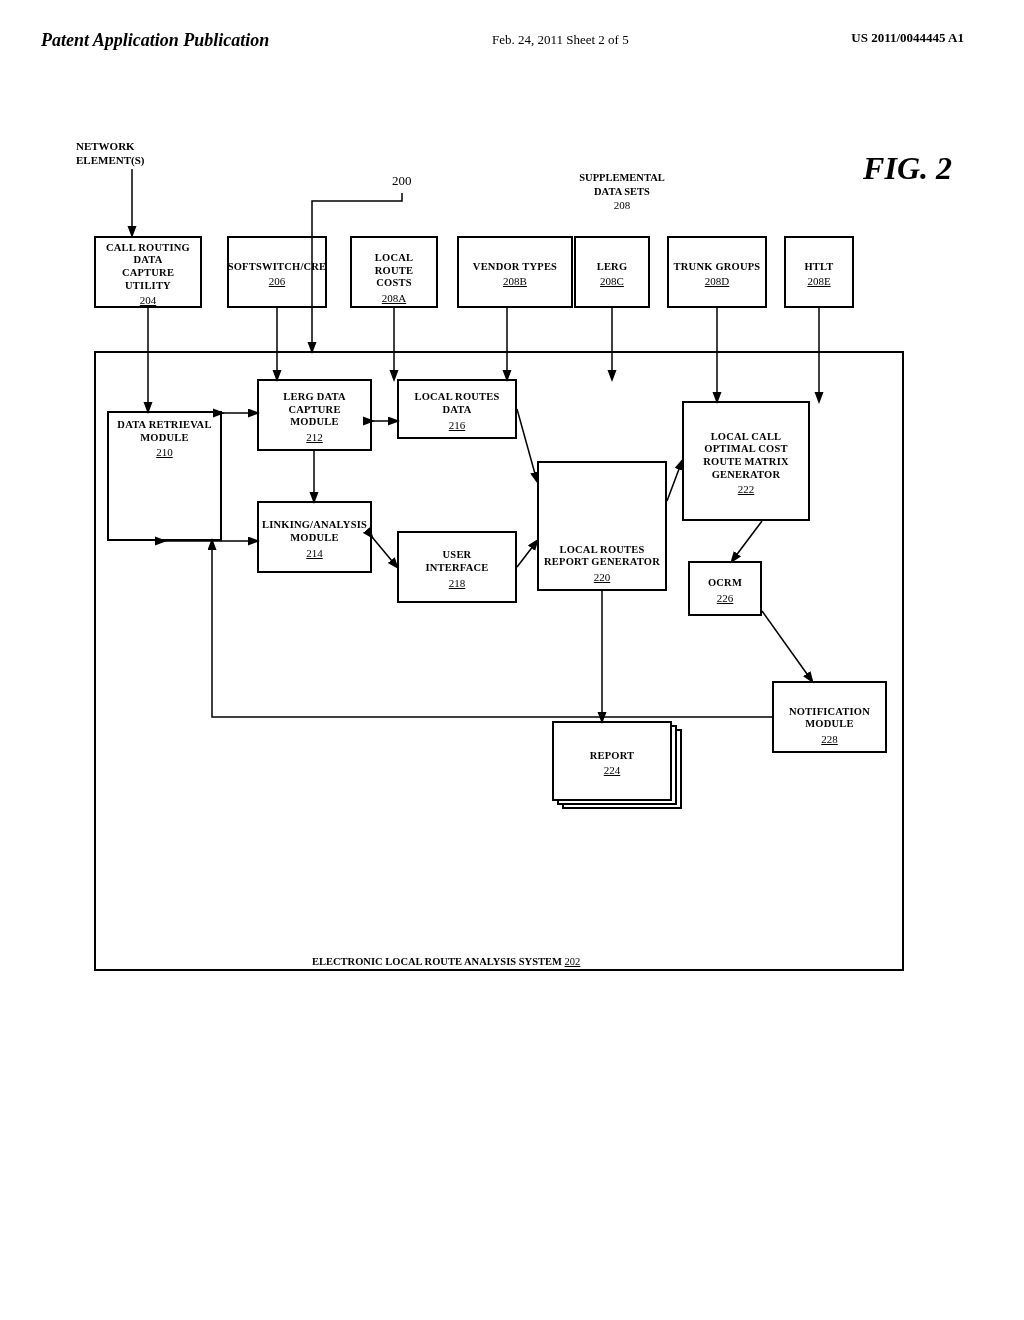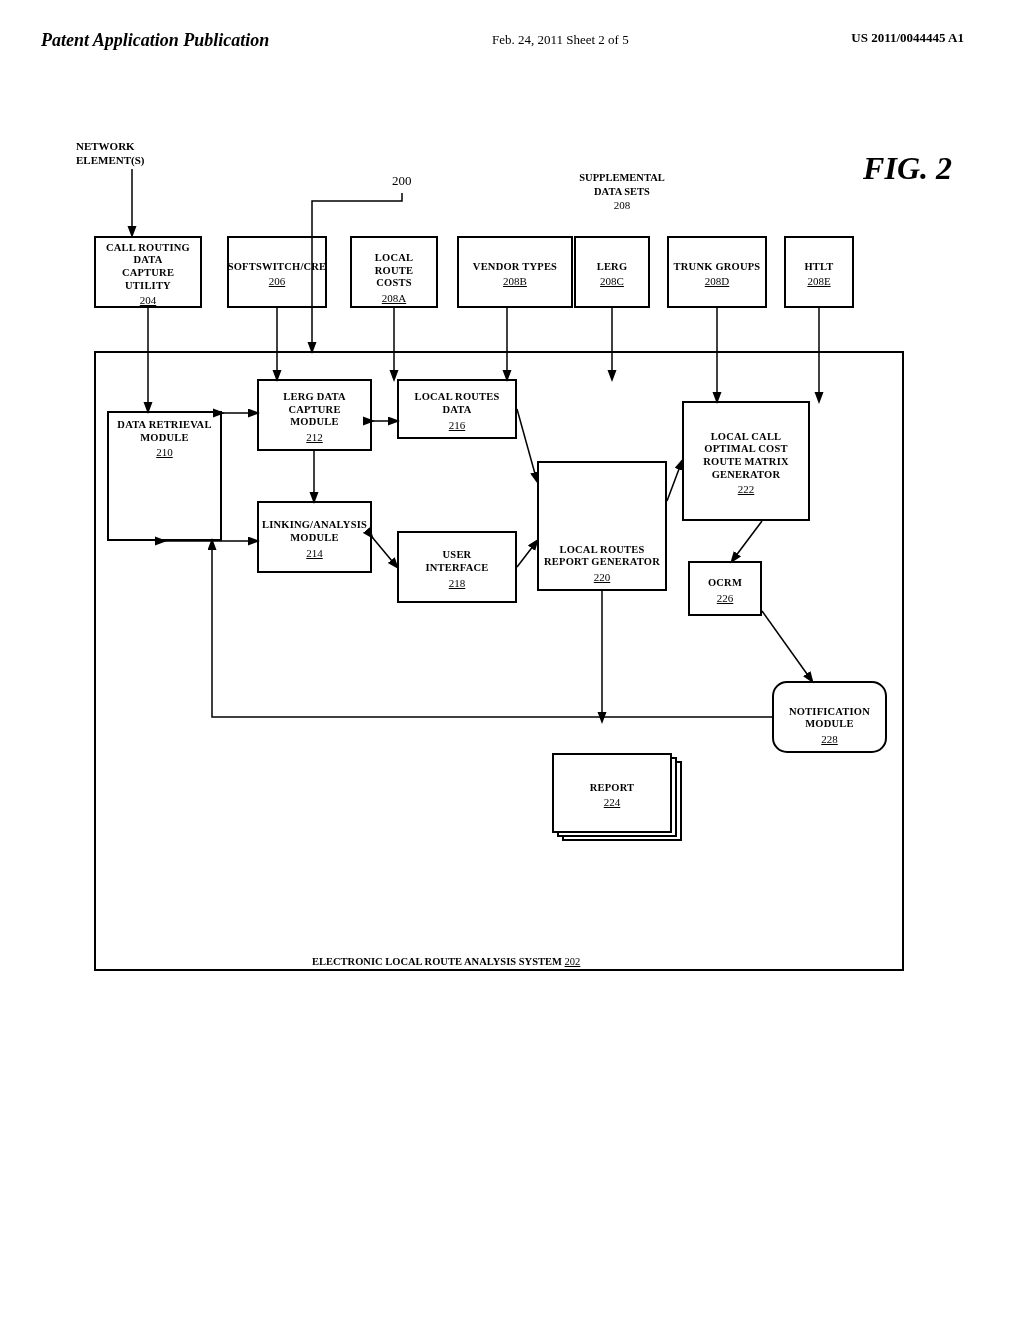--- a/index.html
+++ b/index.html
@@ -218,32 +218,32 @@
   <div class="box" style="left:610px; top:280px; width:128px; height:120px;">
     <span class="label">Local Call Optimal Cost Route Matrix Generator</span>
     <span class="num">222</span>
   </div>
 
   <div class="box" style="left:616px; top:440px; width:74px; height:55px;">
     <span class="label">OCRM</span>
     <span class="num">226</span>
   </div>
 
-  <div style="position:absolute; left:480px; top:632px;">
+  <div style="position:absolute; left:480px; top:600px;">
 
     <div style="position:absolute; left:10px; top:8px; width:120px; height:80px; border:2px solid #000; background:#fff;"></div>
     <div style="position:absolute; left:5px; top:4px; width:120px; height:80px; border:2px solid #000; background:#fff;"></div>
 
     <div class="box" style="position:relative; width:120px; height:80px;">
       <span class="label">Report</span>
       <span class="num">224</span>
     </div>
   </div>
 
-  <div class="box" style="left:700px; top:560px; width:115px; height:72px; justify-content:flex-end; padding-bottom:6px;border-radius:15px;">
+  <div class="box" style="left:700px; top:560px; width:115px; height:72px; justify-content:flex-end; padding-bottom:6px;">
     <span class="label">Notification Module</span>
     <span class="num">228</span>
   </div>
 
   <svg class="arrows" xmlns="http://www.w3.org/2000/svg">
     <defs>
       <marker id="arr" markerWidth="8" markerHeight="8" refX="6" refY="3" orient="auto">
         <path d="M0,0 L0,6 L8,3 z" fill="#000"></path>
       </marker>
       <marker id="arr2" markerWidth="8" markerHeight="8" refX="2" refY="3" orient="auto-start-reverse">

